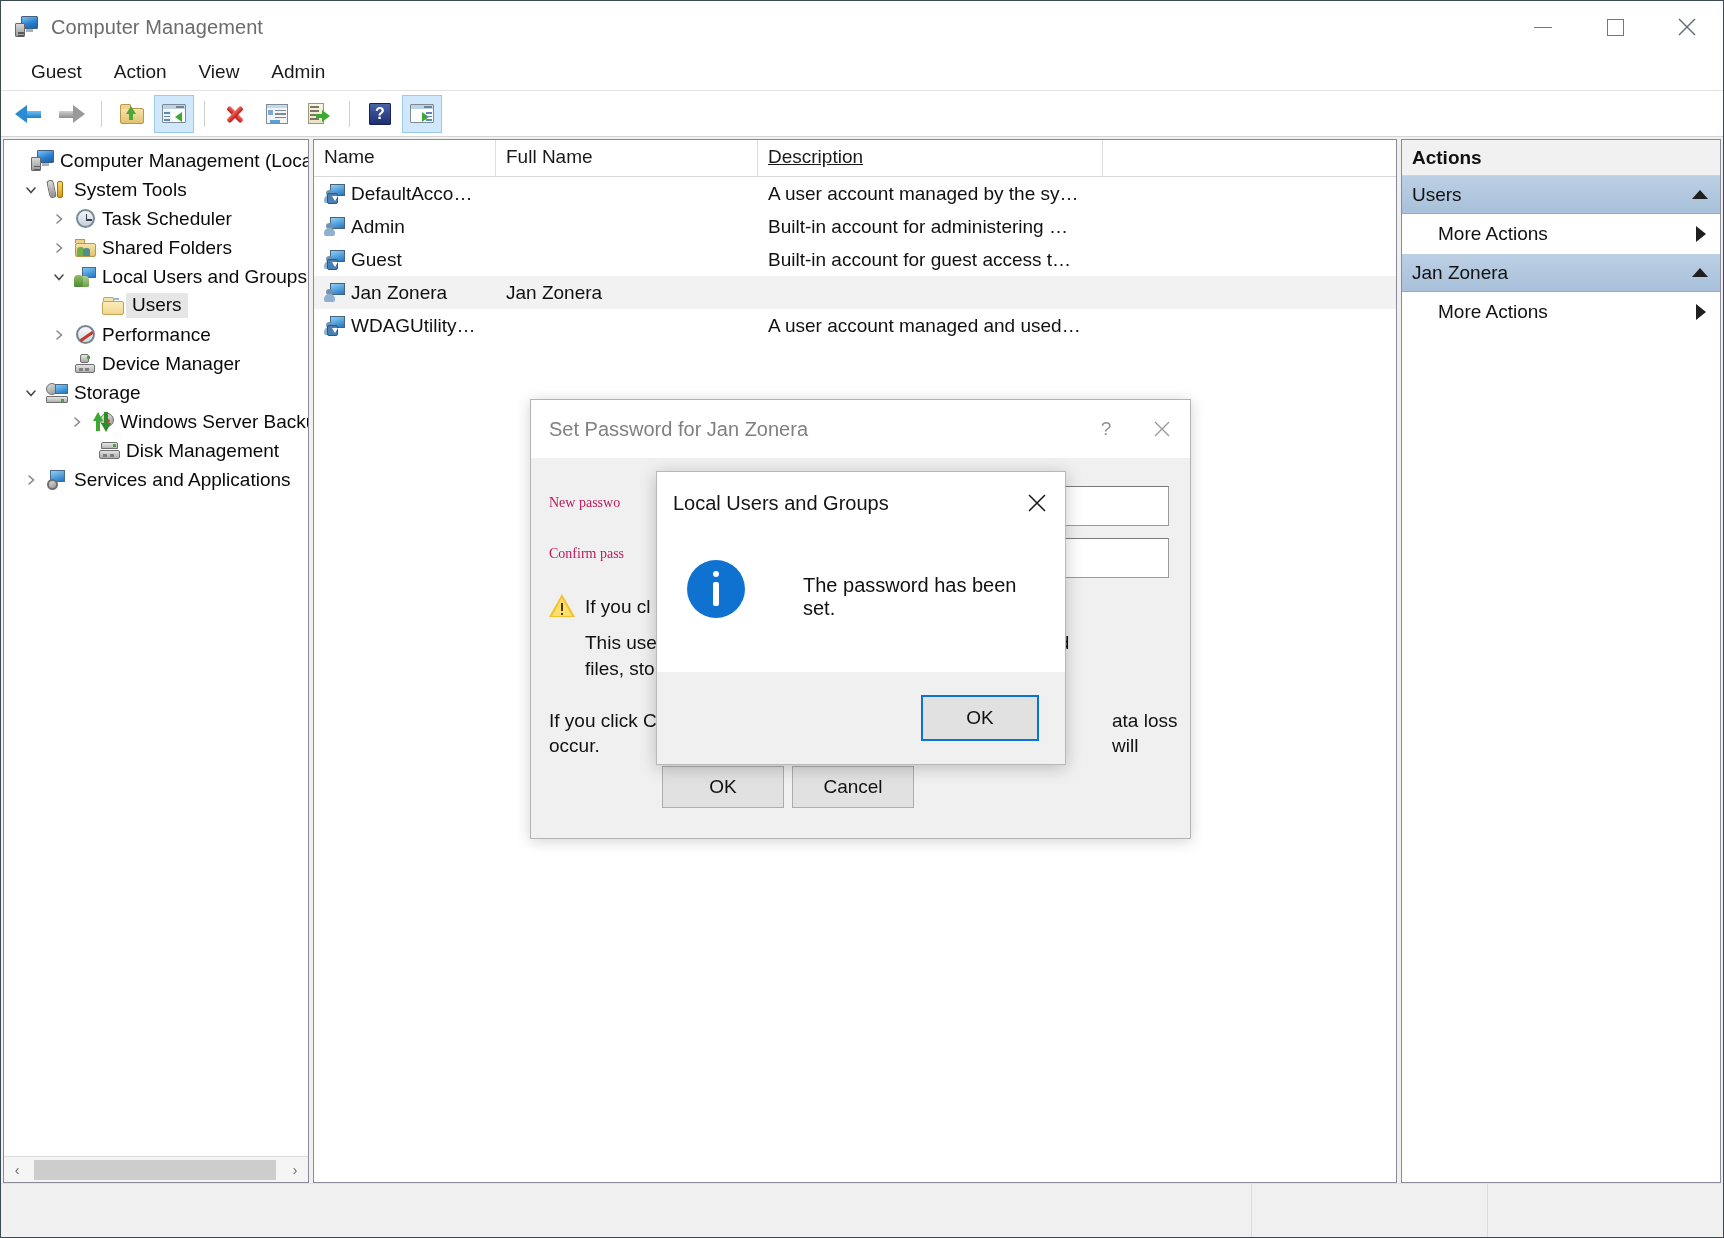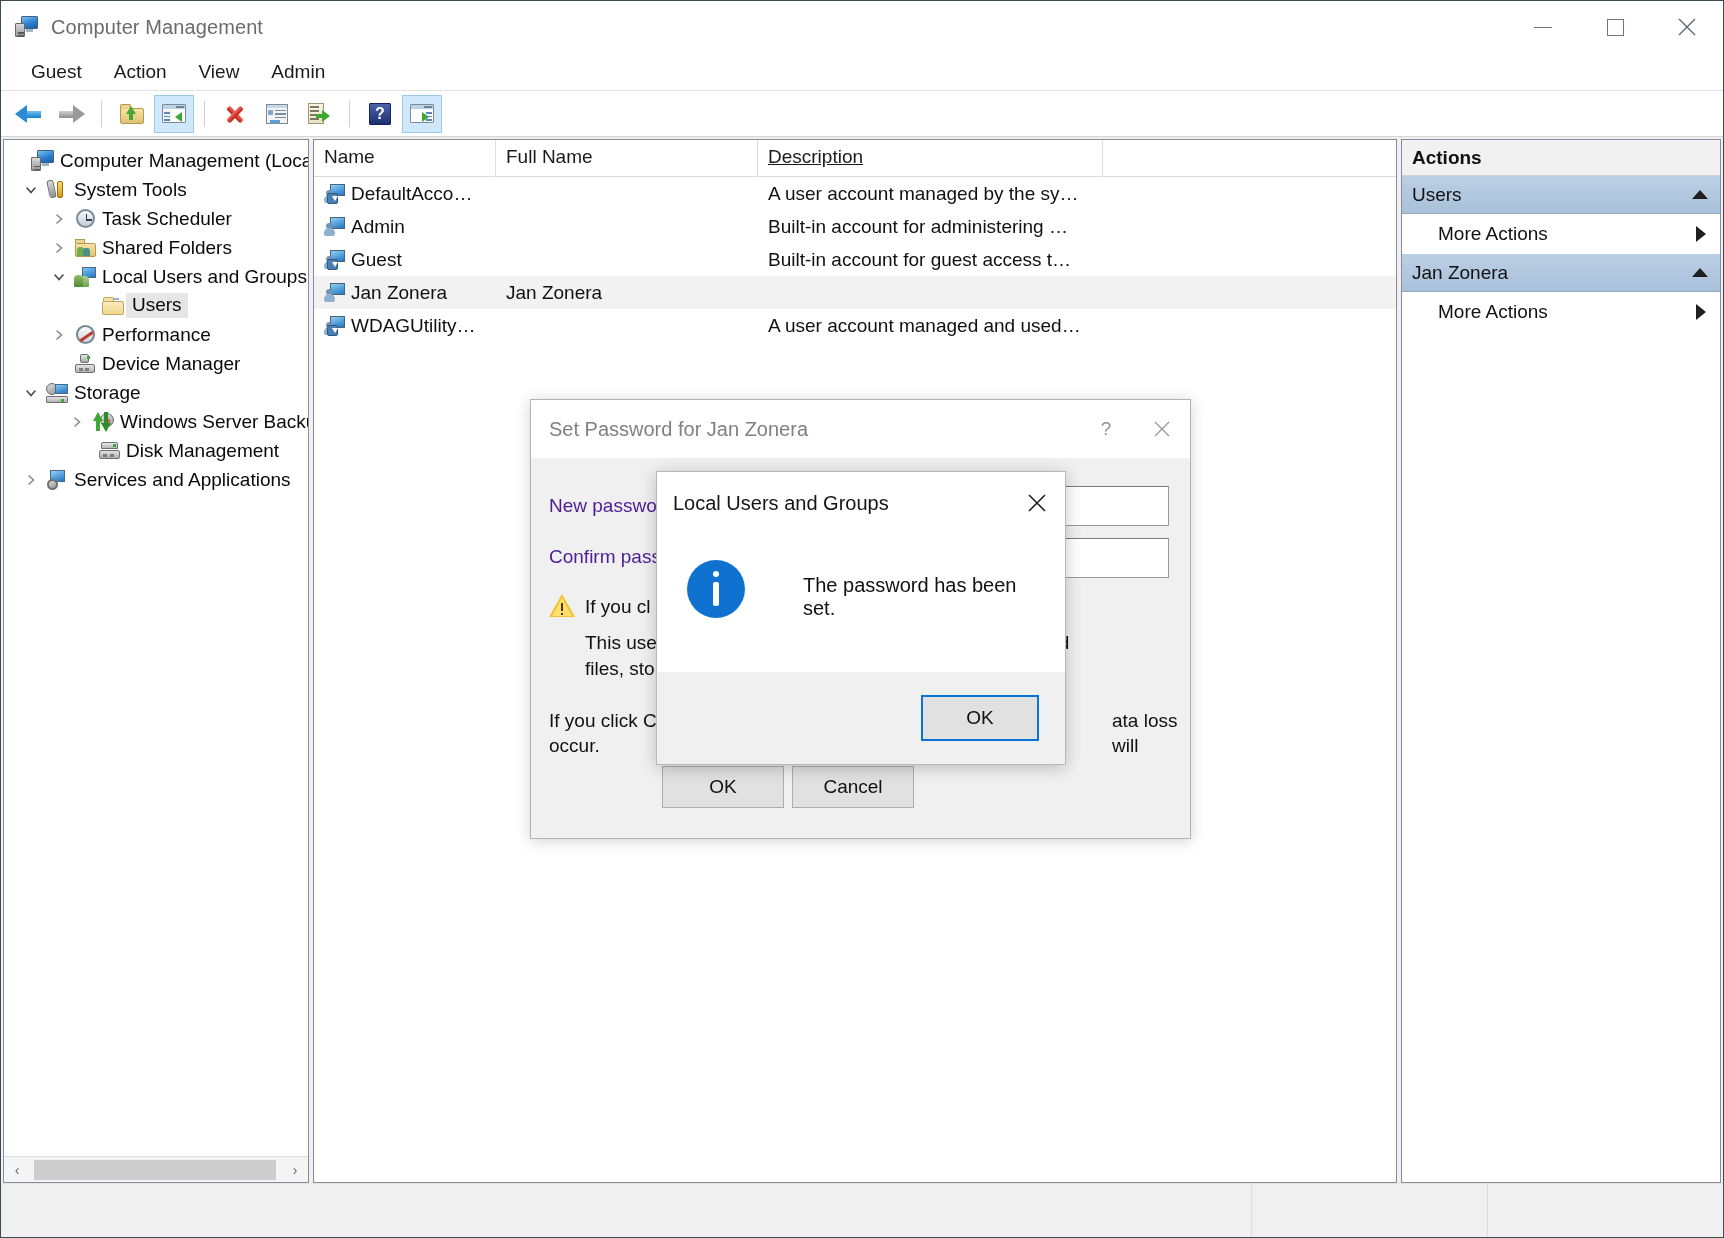--- a/index.html
+++ b/index.html
@@ -324,21 +324,21 @@
   }
   #setpw-title {
     height: 58px; background: #ffffff; display: flex; align-items: center;
     position: relative;
   }
   #setpw-title .t-text { font-size: 20px; color: #808080; padding-left: 18px; }
   .dlg-sysbtns { position:absolute; right:0; top:0; height:58px; display:flex; }
   .dlg-sysbtn { width: 56px; height: 58px; display:flex; align-items:center; justify-content:center; color:#909090; font-size:19px; }
   #setpw-body { position: relative; height: 382px; }
   .fld-row { position: absolute; display: flex; align-items: center; }
-  .fld-label { font-size: 19px; color: #4c1d95; }
+  .fld-label { font-size: 14px; color: #be185d; font-family: Liberation Serif, serif; }
   .fld-input {
     width: 155px; height: 40px; background: #ffffff;
     border: 1px solid #9a9a9a; border-top-color: #7a7a7a;
   }
   .warn-icon { position:absolute; width: 26px; height: 24px; }
   .warn-icon .tri {
     position:absolute; left:0; top:0; width:0; height:0;
     border-left:13px solid transparent; border-right:13px solid transparent; border-bottom:23px solid #f2c230;
   }
   .warn-icon .tri2 {

